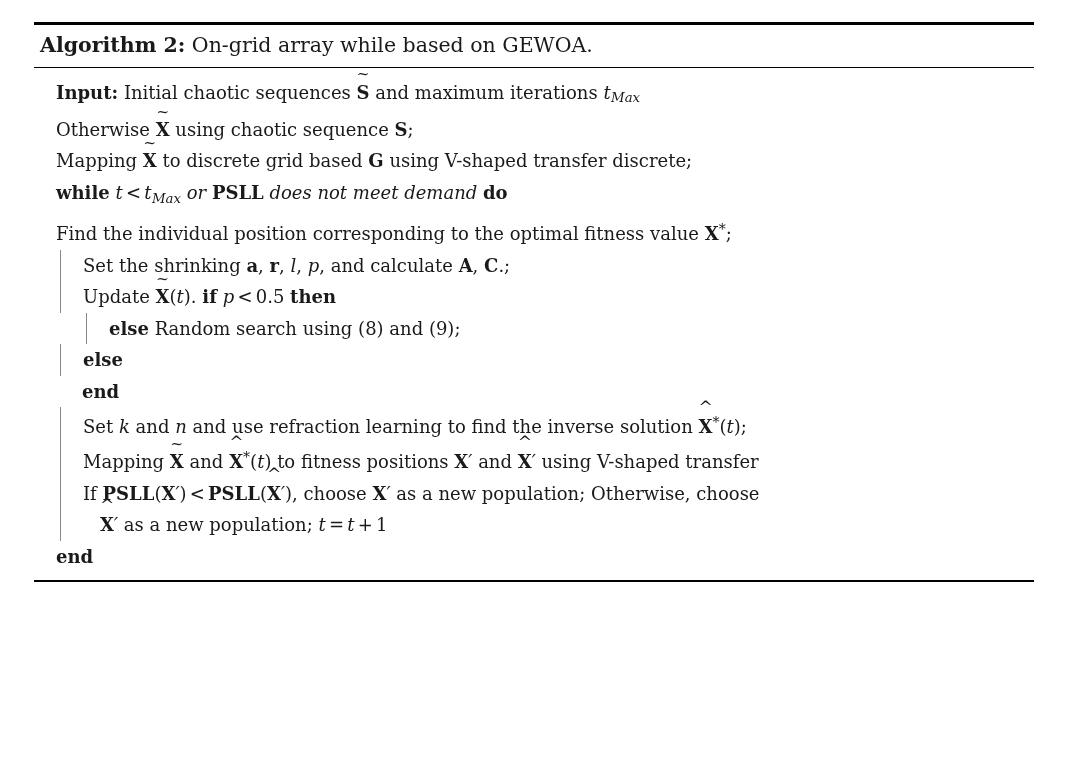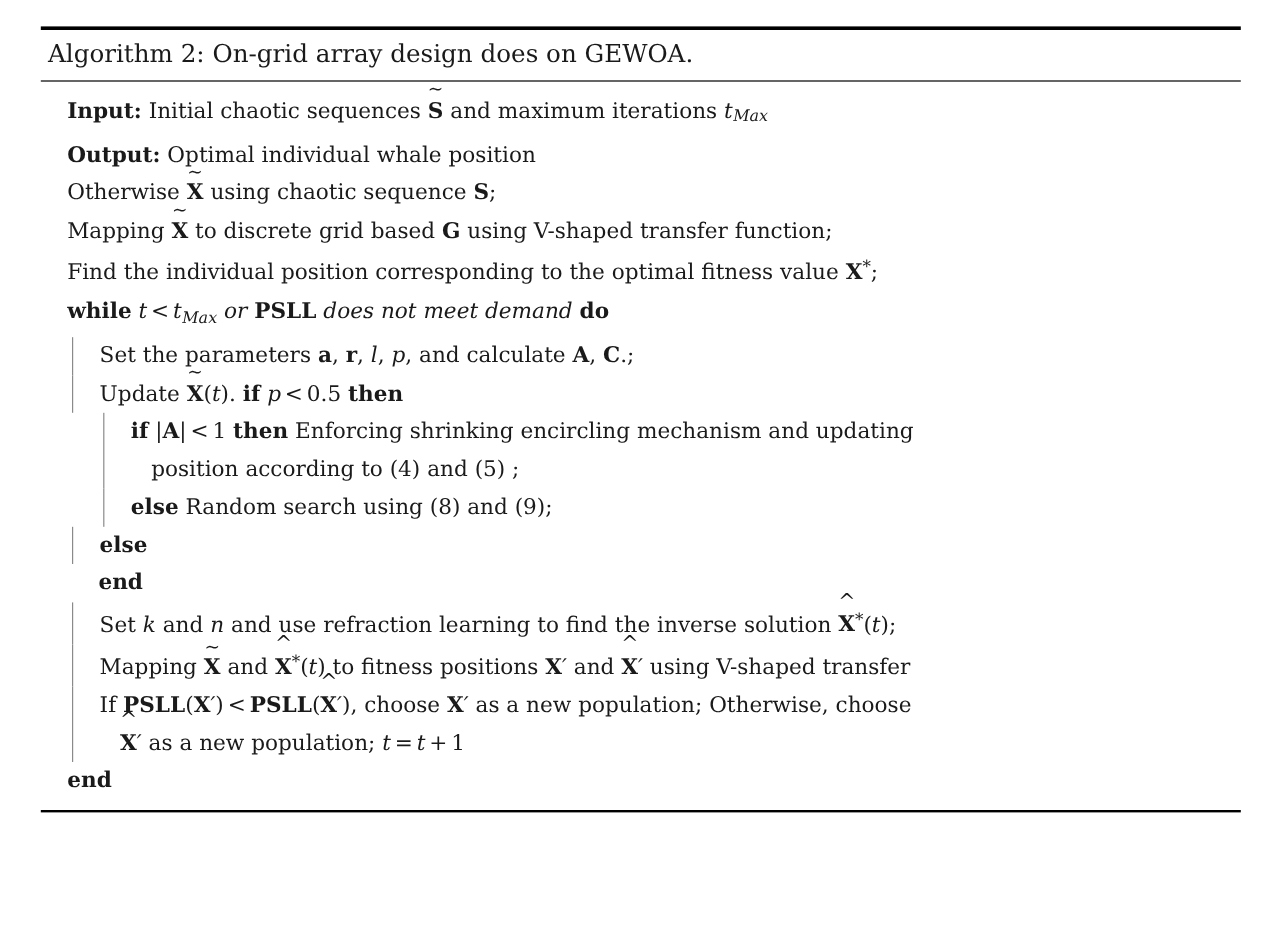--- a/index.html
+++ b/index.html
@@ -41,21 +41,21 @@
     font-size: 0;
   }
 
   .caption {
     font-size: 20.5px;
     line-height: 1.5;
     padding: 5px 2px 6px 6px;
     white-space: nowrap;
   }
   .caption .cap-label {
-    font-weight: normal;
+    font-weight: bold;
   }
 
   .body {
     padding: 9px 0 8px 0;
   }
 
   .line {
     font-size: 18px;
     line-height: 31.5px;
     position: relative;
@@ -114,95 +114,84 @@
 </style>
 </head>
 <body>
 
 <div class="algorithm">
 
   <div class="rule-top"></div>
 
   <div class="caption">
     <span class="cap-label">Algorithm 2:</span>
-    <span>On-grid array design does on GEWOA.</span>
+    <span>On-grid array while based on GEWOA.</span>
   </div>
 
   <div class="rule-mid"></div>
 
   <div class="body">
 
     <div class="line lvl0">
       <b>Input:</b>
       <span>Initial chaotic sequences</span>
       <span class="acc tilde"><span class="mark">~</span><span class="mb">S</span></span>
       <span>and maximum iterations</span>
       <span class="mi">t</span><span class="sub">Max</span>
     </div>
 
-    <div class="line lvl0">
-      <b>Output:</b>
-      <span>Optimal individual whale position</span>
-    </div>
 
     <div class="line lvl0">
       <span>Otherwise</span>
       <span class="acc tilde"><span class="mark">~</span><span class="mb">X</span></span>
       <span>using chaotic sequence</span>
       <span class="mb">S</span><span>;</span>
     </div>
 
     <div class="line lvl0">
       <span>Mapping</span>
       <span class="acc tilde"><span class="mark">~</span><span class="mb">X</span></span>
       <span>to discrete grid based</span>
       <span class="mb">G</span>
-      <span>using V-shaped transfer function;</span>
-    </div>
-
-    <div class="line lvl0">
-      <span>Find the individual position corresponding to the optimal fitness value</span>
-      <span class="mb">X</span><span class="sup">*</span><span>;</span>
+      <span>using V-shaped transfer discrete;</span>
     </div>
 
     <div class="line lvl0">
       <b>while</b>
       <span class="mi">t</span><span class="op">&lt;</span><span class="mi">t</span><span class="sub">Max</span>
       <i>or</i>
       <b>PSLL</b>
       <i>does not meet demand</i>
       <b>do</b>
     </div>
 
-    <div class="line lvl1">
-      <span>Set the parameters</span>
+    <div class="line lvl0">
+      <span>Find the individual position corresponding to the optimal fitness value</span>
+      <span class="mb">X</span><span class="sup">*</span><span>;</span>
+    </div>
+
+    <div class="line lvl1">
+      <span>Set the shrinking</span>
       <span class="mb">a</span>,
       <span class="mb">r</span>,
       <span class="mi">l</span>,
       <span class="mi">p</span>,
       <span>and calculate</span>
       <span class="mb">A</span>,
       <span class="mb">C</span><span>.;</span>
     </div>
 
     <div class="line lvl1">
       <span>Update</span>
       <span class="acc tilde"><span class="mark">~</span><span class="mb">X</span></span>(<span class="mi">t</span>)<span>. </span>
       <b>if</b>
       <span class="mi">p</span><span class="op">&lt;</span><span>0.5</span>
       <b>then</b>
     </div>
 
-    <div class="line lvl2 hang">
-      <b>if</b>
-      <span>|</span><span class="mb">A</span><span>|</span><span class="op">&lt;</span><span>1</span>
-      <b>then</b>
-      <span>Enforcing shrinking encircling mechanism and updating</span>
-      <span class="cont">position according to (4) and (5) ;</span>
-    </div>
 
     <div class="line lvl2">
       <b>else</b>
       <span>Random search using (8) and (9);</span>
     </div>
 
     <div class="line lvl1">
       <b>else</b>
     </div>
 

